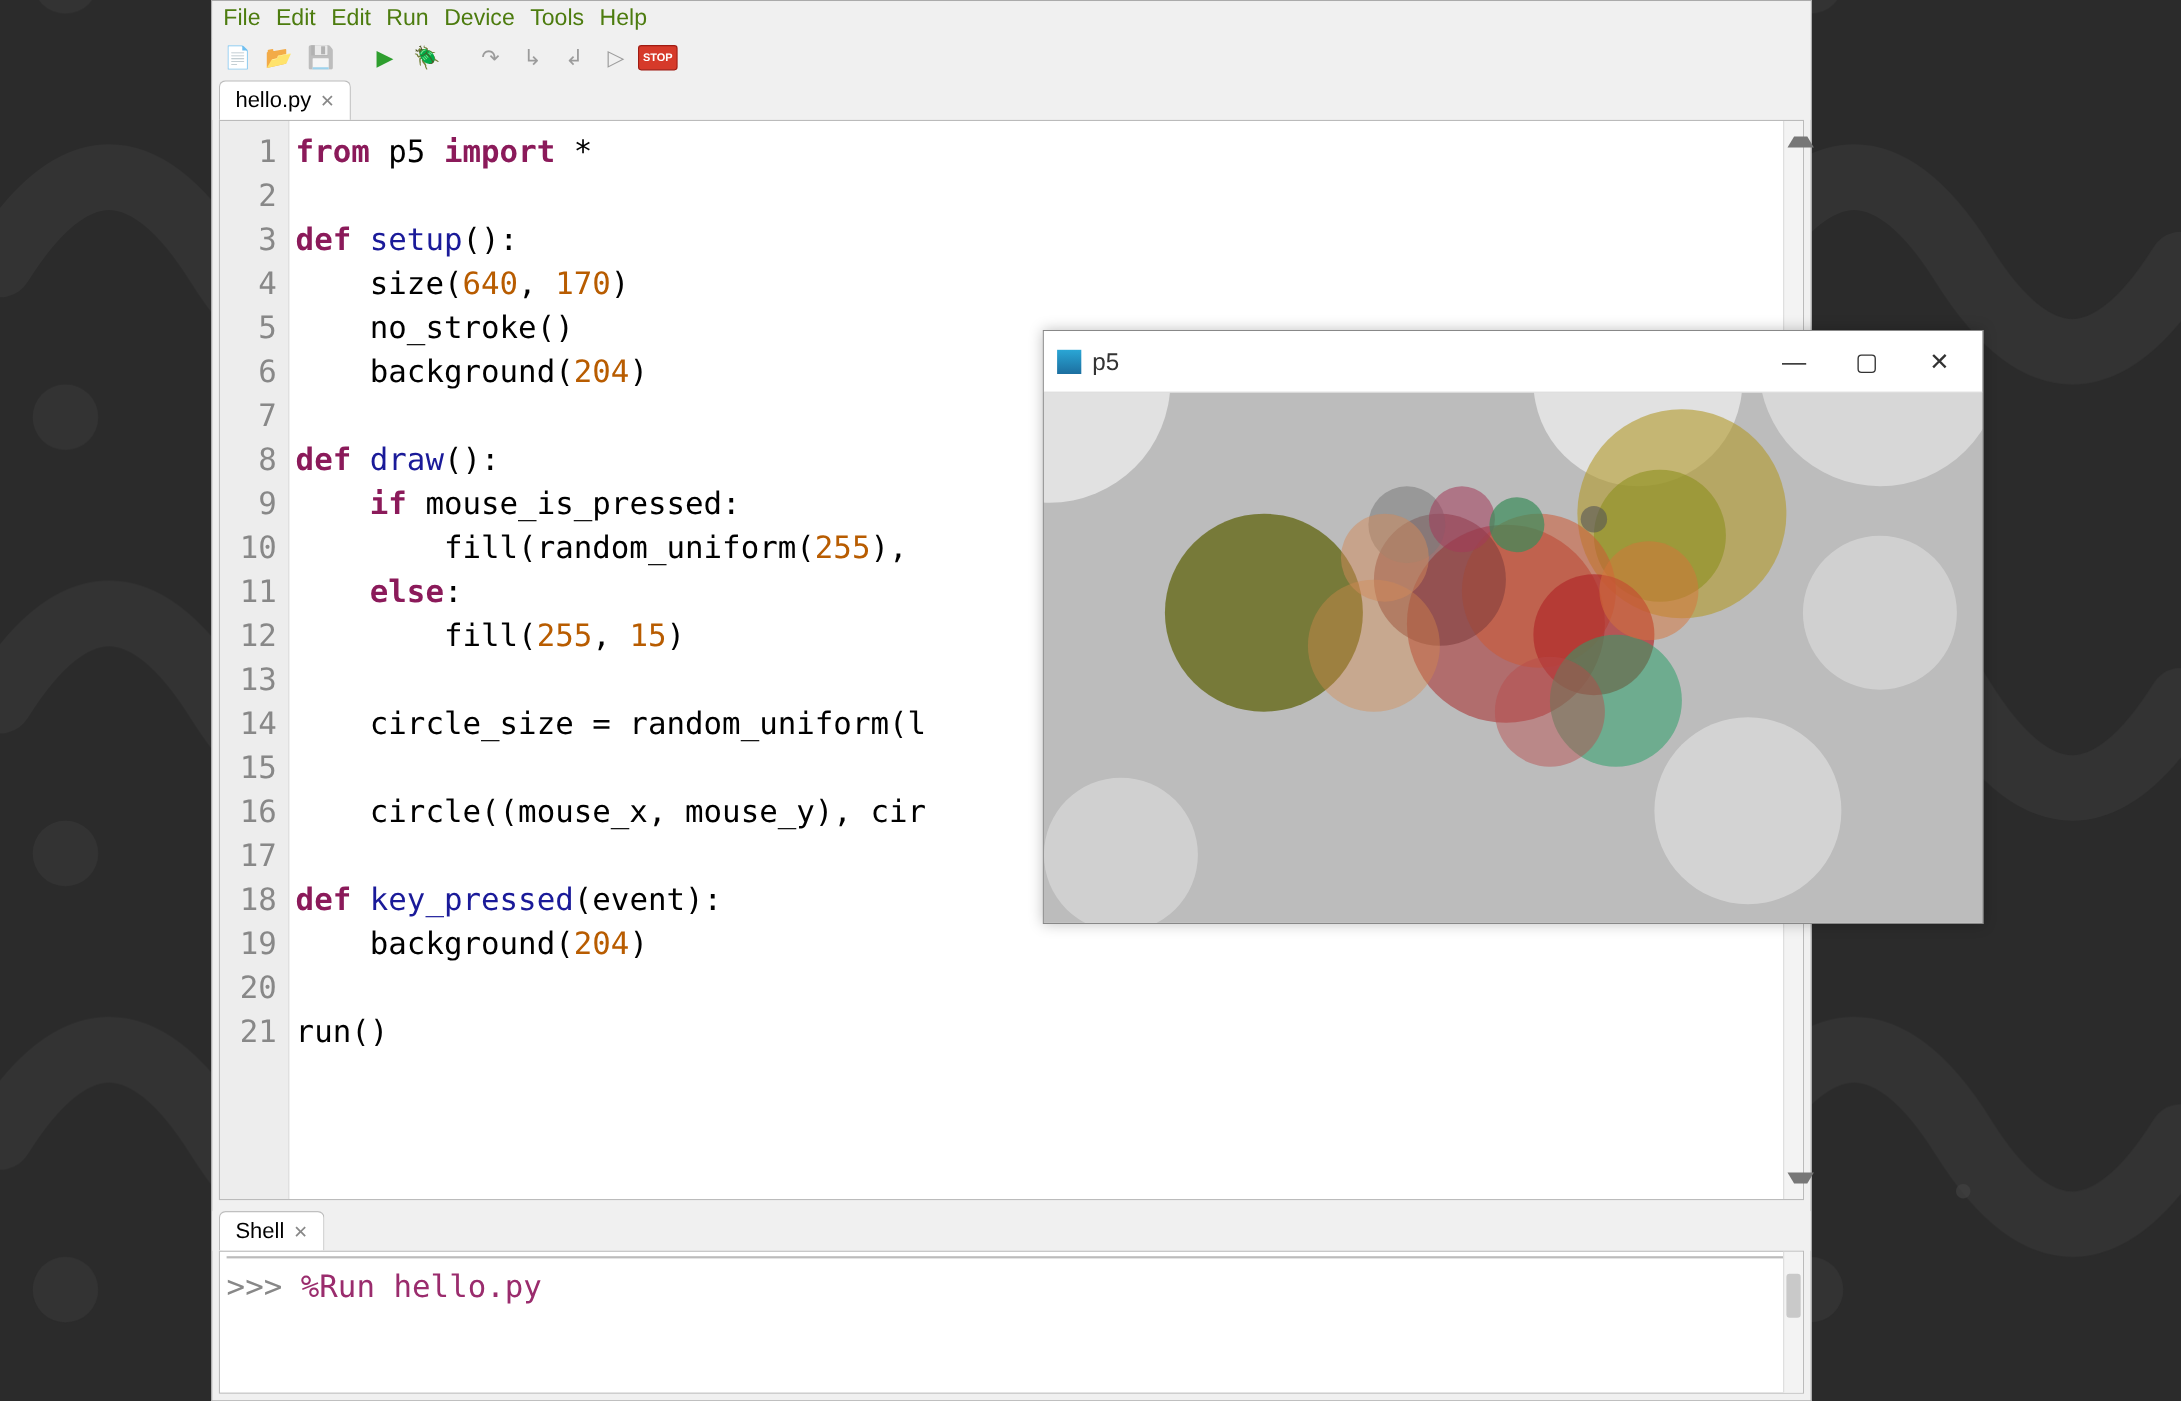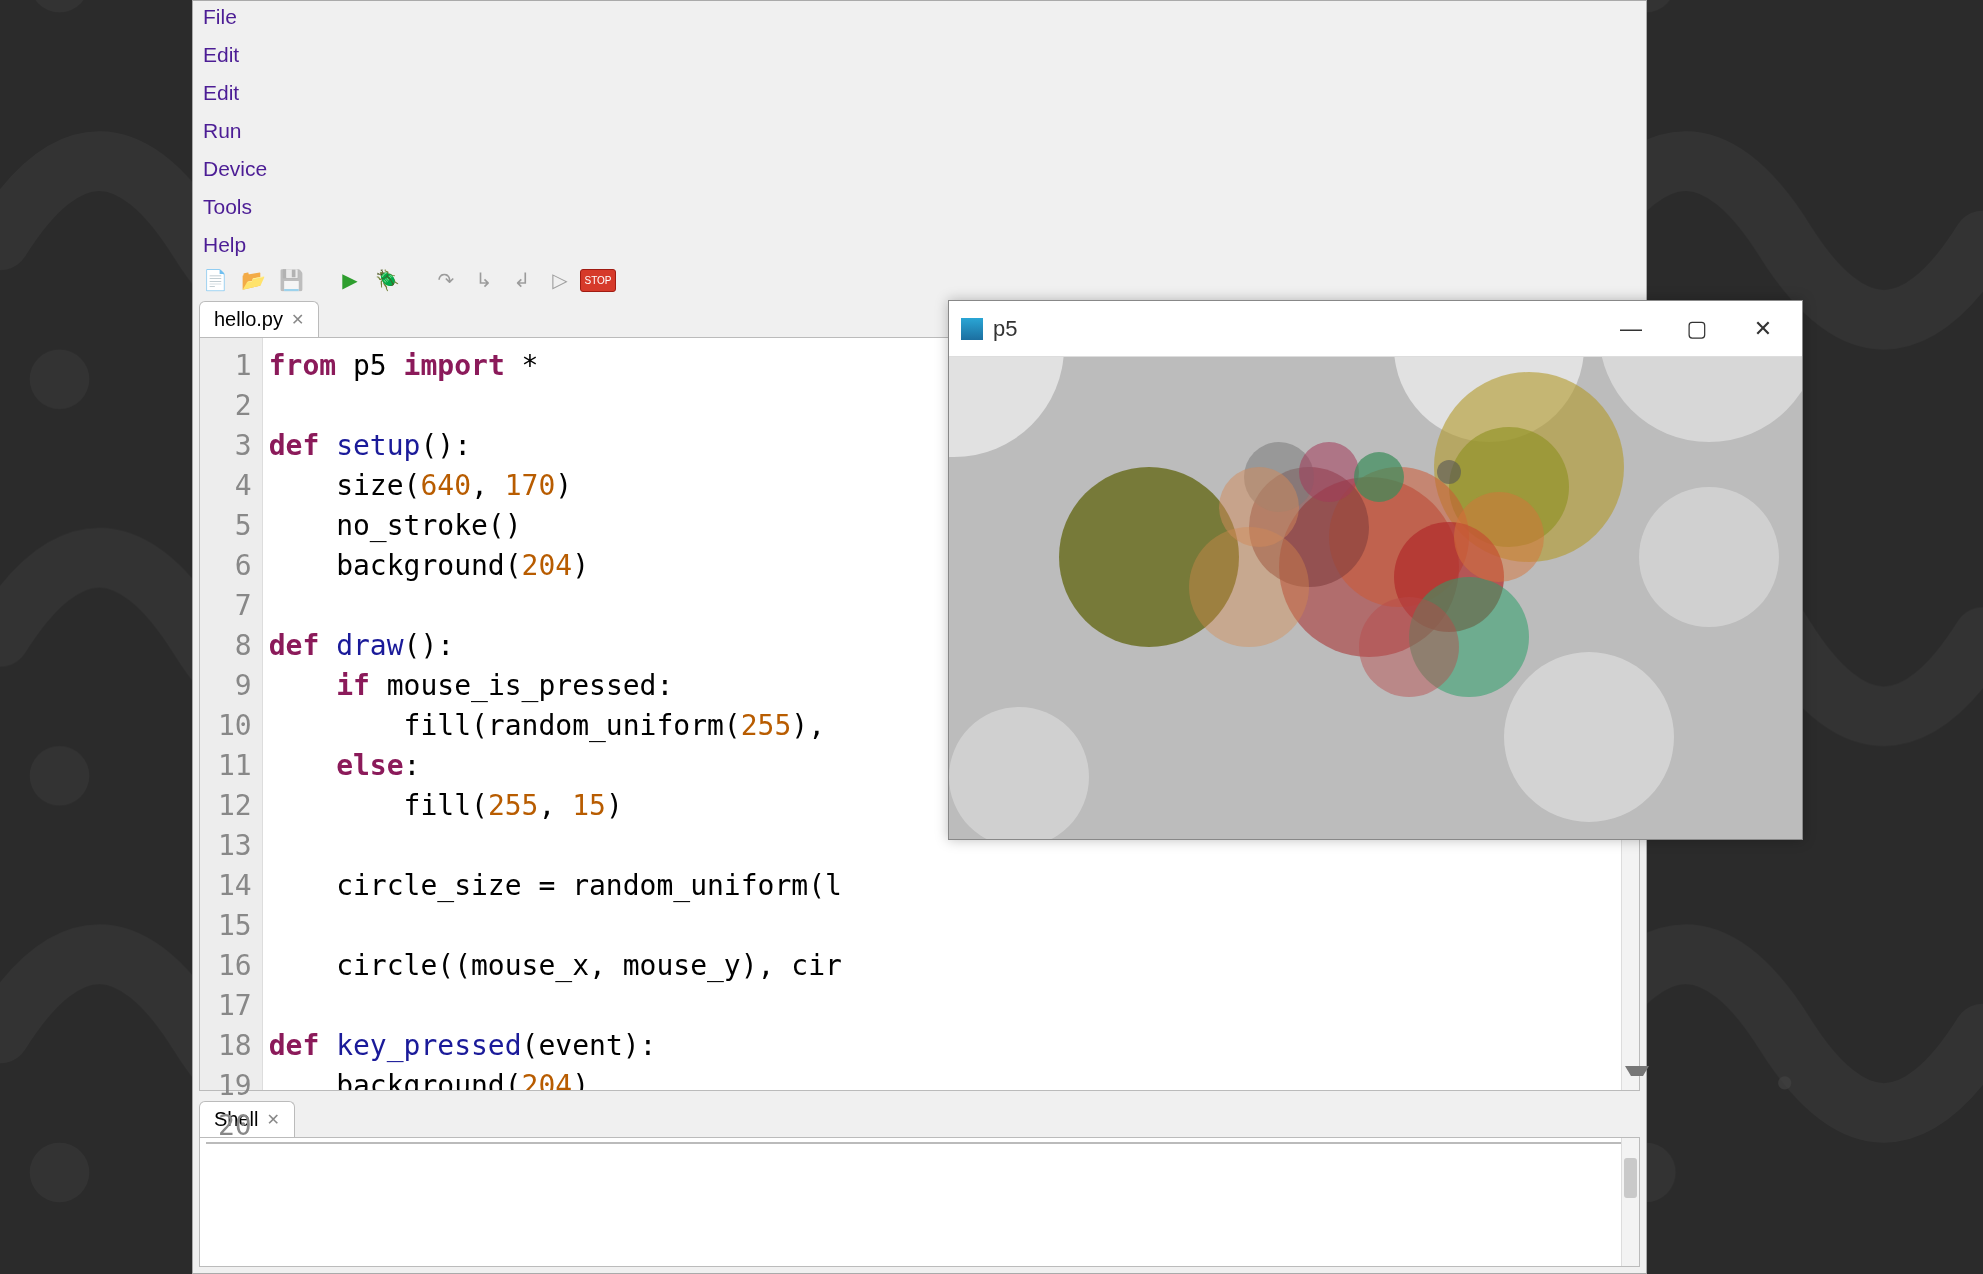--- a/index.html
+++ b/index.html
@@ -26,23 +26,22 @@
     width:1455px; height:1274px;
     background:#f0f0f0;
     border:1px solid #aaa;
     z-index:1;
     display:flex; flex-direction:column;
   }
   .menu-bar {
     display:flex; gap:14px;
     padding:4px 10px 6px 10px;
     font-size:21px;
-    color:#4c1d95;
-    background:#f0f0f0;
-    flex-direction:column;
+    color:#4d7c0f;
+    background:#f0f0f0;
   }
   .menu-bar span { cursor:default; }
   .toolbar {
     display:flex; gap:12px; align-items:center;
     padding:4px 10px 8px 10px;
     background:#f0f0f0;
   }
   .tb-icon {
     width:26px; height:26px;
     display:flex; align-items:center; justify-content:center;
@@ -194,21 +193,21 @@
       <div class="tb-icon" style="opacity: 0.35;">💾</div>
       <div class="tb-sep"></div>
       <div class="tb-icon" style="color: rgb(46, 158, 46);">▶</div>
       <div class="tb-icon">🪲</div>
       <div class="tb-sep"></div>
       <div class="tb-icon" style="opacity: 0.35;">↷</div>
       <div class="tb-icon" style="opacity: 0.35;">↳</div>
       <div class="tb-icon" style="opacity: 0.35;">↲</div>
       <div class="tb-icon" style="opacity: 0.35;">▷</div>
       <div class="tb-icon">
-        <span style="background:#d63a2a;color:#fff;font-size:10px;font-weight:normal;padding:5px 3px;border:1px solid #a01b12;border-radius:3px;">STOP</span>
+        <span style="background:#d63a2a;color:#fff;font-size:10px;font-weight:bold;padding:5px 3px;border:1px solid #a01b12;border-radius:3px;">STOP</span>
       </div>
     </div>
 
   <div class="tabs-row">
     <div class="tab">
       <span>hello.py</span>
       <span class="close">✕</span>
     </div>
   </div>
 
@@ -260,20 +259,23 @@
 
   <div class="shell-tab-row">
     <div class="tab">
       <span>Shell</span>
       <span class="close">✕</span>
     </div>
   </div>
 
   <div class="shell-pane">
     <hr class="shell-hr">
+    <div>
+      <span class="prompt">&gt;&gt;&gt; </span><span class="run">%Run </span><span class="run">hello.py</span>
+    </div>
     <div class="shell-scroll">
       <div class="thumb"></div>
     </div>
   </div>
 
 </div>
 
 <div class="p5-window">
   <div class="p5-titlebar">
     <span class="icon"></span>

